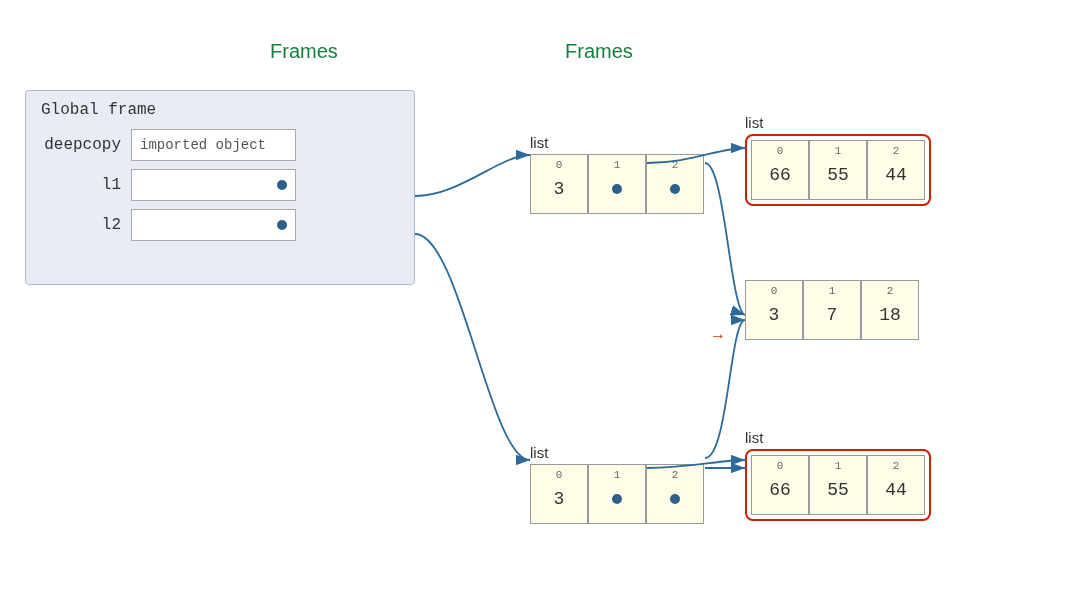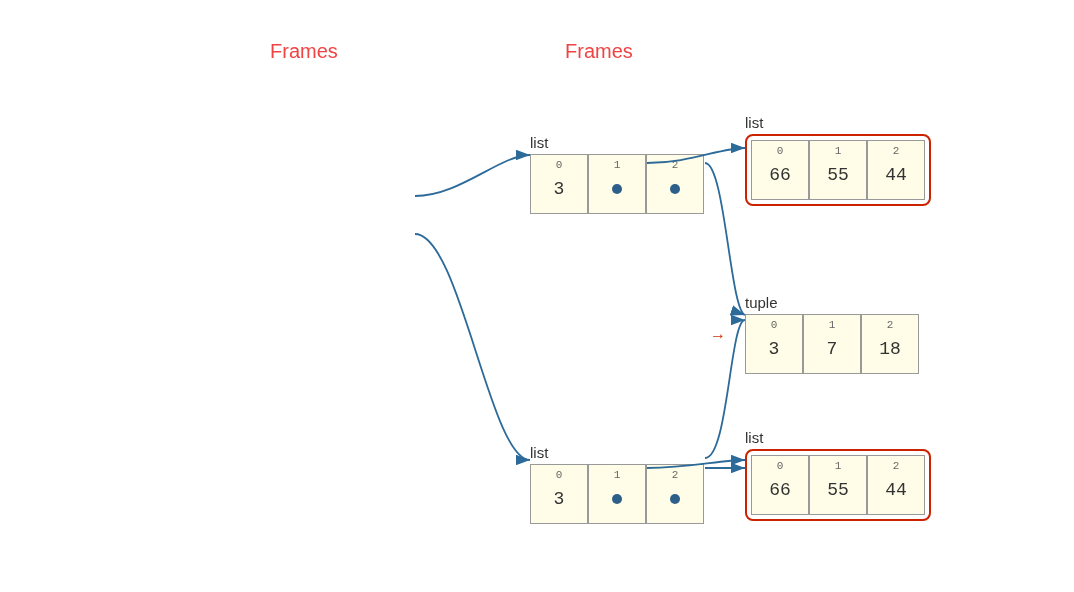--- a/index.html
+++ b/index.html
@@ -17,21 +17,21 @@
       width: 1074px;
       height: 592px;
       background: #fff;
     }
 
     
     .section-header {
       position: absolute;
       font-size: 20px;
       font-family: Arial, sans-serif;
-      color: #ef4444;
+      color: #15803d;
       font-weight: normal;
     }
 
     
     .global-frame {
       position: absolute;
       top: 90px;
       left: 25px;
       width: 390px;
       height: 195px;
@@ -173,20 +173,44 @@
     }
   </style>
 </head>
 <body>
 
 <div class="diagram-container">
 
   <div class="section-header" style="left: 270px; top: 40px;">Frames</div>
   <div class="section-header" style="left: 565px; top: 40px;">Frames</div>
 
+  <div class="global-frame">
+    <div class="frame-title">Global frame</div>
+
+    <div class="frame-row">
+      <div class="frame-label">deepcopy</div>
+      <div class="frame-value-box">
+        <span>imported object</span>
+      </div>
+    </div>
+
+    <div class="frame-row">
+      <div class="frame-label">l1</div>
+      <div class="frame-value-box">
+        <div class="dot"></div>
+      </div>
+    </div>
+
+    <div class="frame-row">
+      <div class="frame-label">l2</div>
+      <div class="frame-value-box">
+        <div class="dot"></div>
+      </div>
+    </div>
+  </div>
 
   <div class="array-container" style="left: 530px; top: 120px;">
     <div class="array-label">list</div>
     <div class="array-cells">
       <div class="array-cell">
         <span class="cell-index">0</span>
         <span class="cell-value">3</span>
       </div>
       <div class="array-cell">
         <span class="cell-index">1</span>
@@ -213,21 +237,20 @@
         </div>
         <div class="array-cell">
           <span class="cell-index">2</span>
           <span class="cell-value">44</span>
         </div>
       </div>
     </div>
   </div>
 
   <div class="array-container" style="left: 745px; top: 280px;">
-    <div class="array-label">tuple</div>
     <div class="array-cells">
       <div class="array-cell">
         <span class="cell-index">0</span>
         <span class="cell-value">3</span>
       </div>
       <div class="array-cell">
         <span class="cell-index">1</span>
         <span class="cell-value">7</span>
       </div>
       <div class="array-cell">

